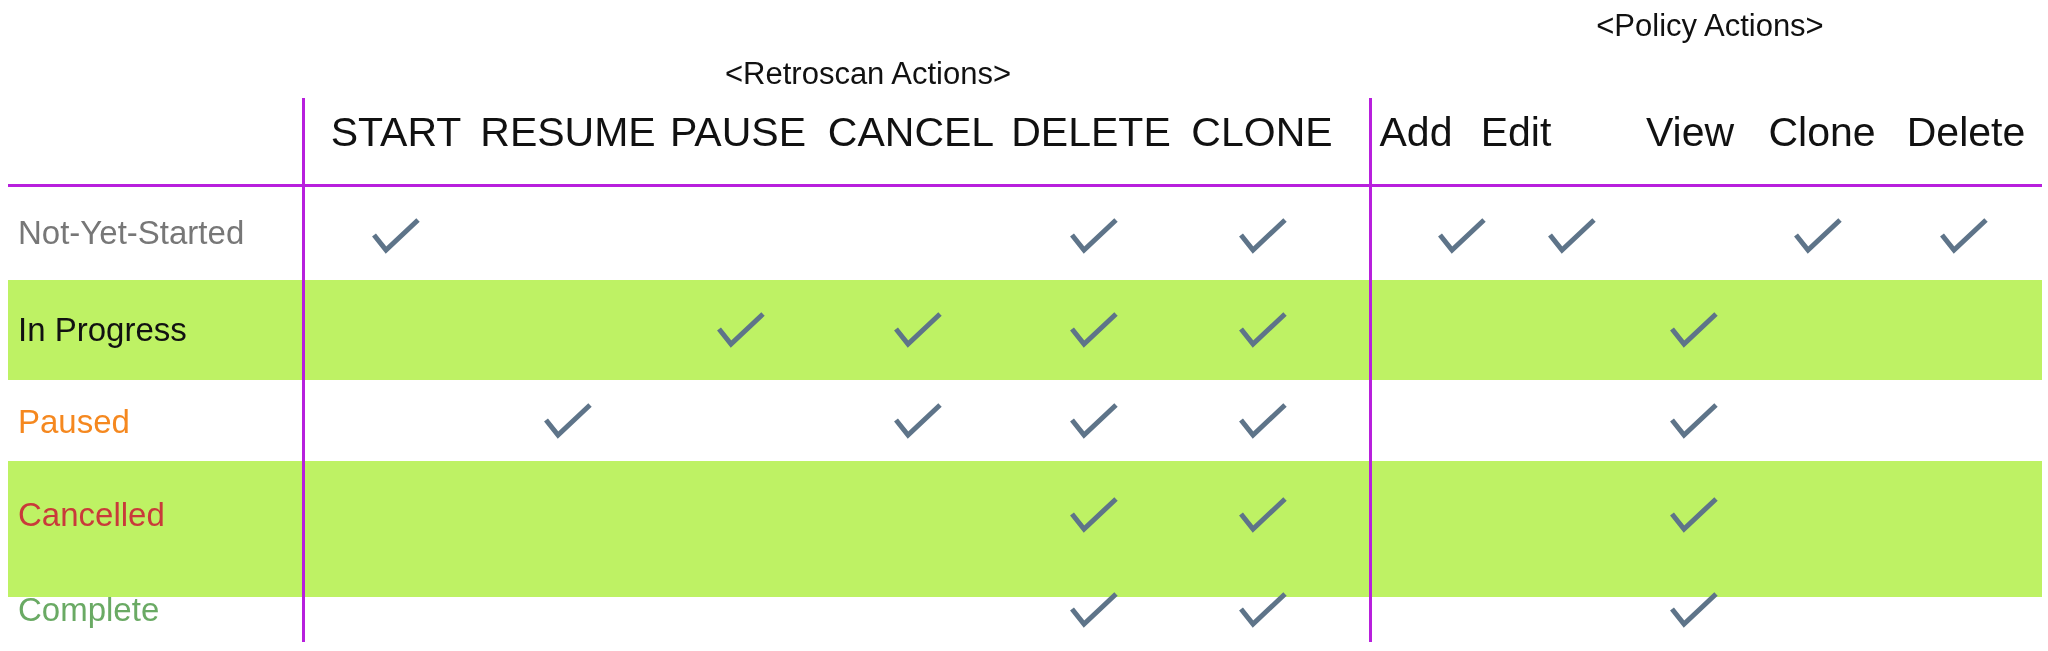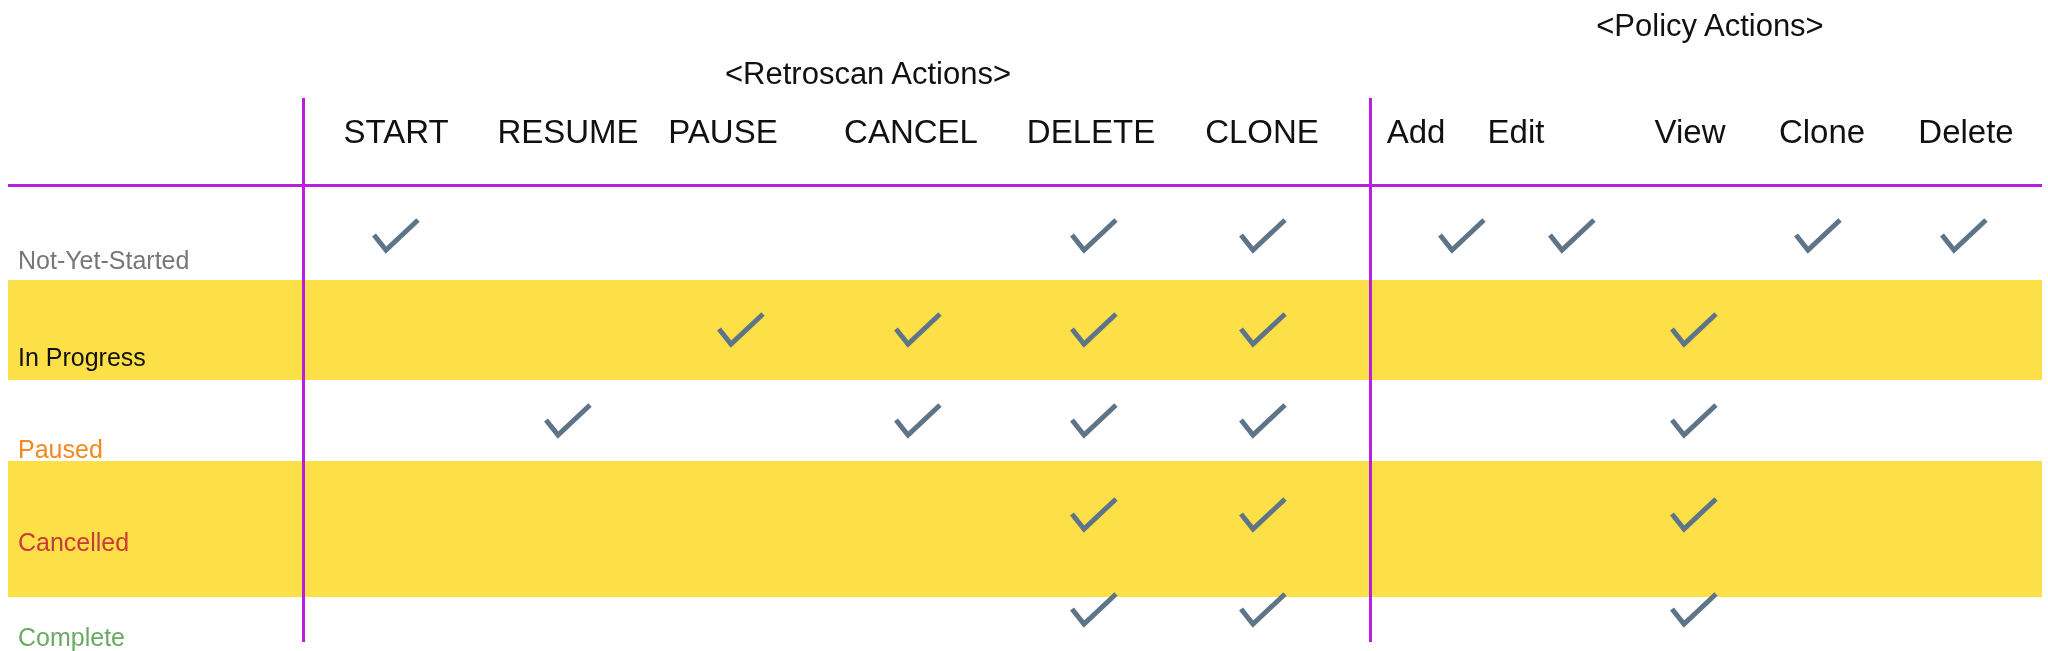--- a/index.html
+++ b/index.html
@@ -20,21 +20,21 @@
       top: 6px;
       font-size: 31px;
       line-height: 40px;
       white-space: nowrap;
       transform: translateX(-50%);
       color: #111;
     }
     .col-header {
       position: absolute;
       top: 112px;
-      font-size: 33px;
+      font-size: 41px;
       line-height: 40px;
       white-space: nowrap;
       transform: translateX(-50%);
       color: #111;
     }
     .hrule {
       position: absolute;
       left: 8px;
       top: 184px;
       width: 2034px;
@@ -47,46 +47,45 @@
       width: 3px;
       height: 544px;
       background: #B81FDD;
       z-index: 3;
     }
     .row {
       position: absolute;
       left: 8px;
       width: 2034px;
     }
-    .row.band { background: #fde047; }
+    .row.band { background: #bef264; }
     .row-label {
       position: absolute;
       left: 10px;
-      font-size: 25px;
+      font-size: 33px;
       line-height: 40px;
       white-space: nowrap;
-      margin-top: 27px;
     }
     .check {
       position: absolute;
       width: 50px;
       height: 40px;
       transform: translate(-50%, -50%);
     }
     .check svg { display: block; }
   </style>
 </head>
 <body>
 
 <div class="group-title" style="left:868px;margin-top:48px;">&lt;Retroscan Actions&gt;</div>
 <div class="group-title" style="left:1710px;">&lt;Policy Actions&gt;</div>
 
 <div class="col-header" style="left:396px;">START</div>
 <div class="col-header" style="left:568px;">RESUME</div>
-<div class="col-header" style="left:723px;">PAUSE</div>
+<div class="col-header" style="left:738px;">PAUSE</div>
 <div class="col-header" style="left:911px;">CANCEL</div>
 <div class="col-header" style="left:1091px;">DELETE</div>
 <div class="col-header" style="left:1262px;">CLONE</div>
 <div class="col-header" style="left:1416px;">Add</div>
 <div class="col-header" style="left:1516px;">Edit</div>
 <div class="col-header" style="left:1690px;">View</div>
 <div class="col-header" style="left:1822px;">Clone</div>
 <div class="col-header" style="left:1966px;">Delete</div>
 
 <div class="hrule"></div>

